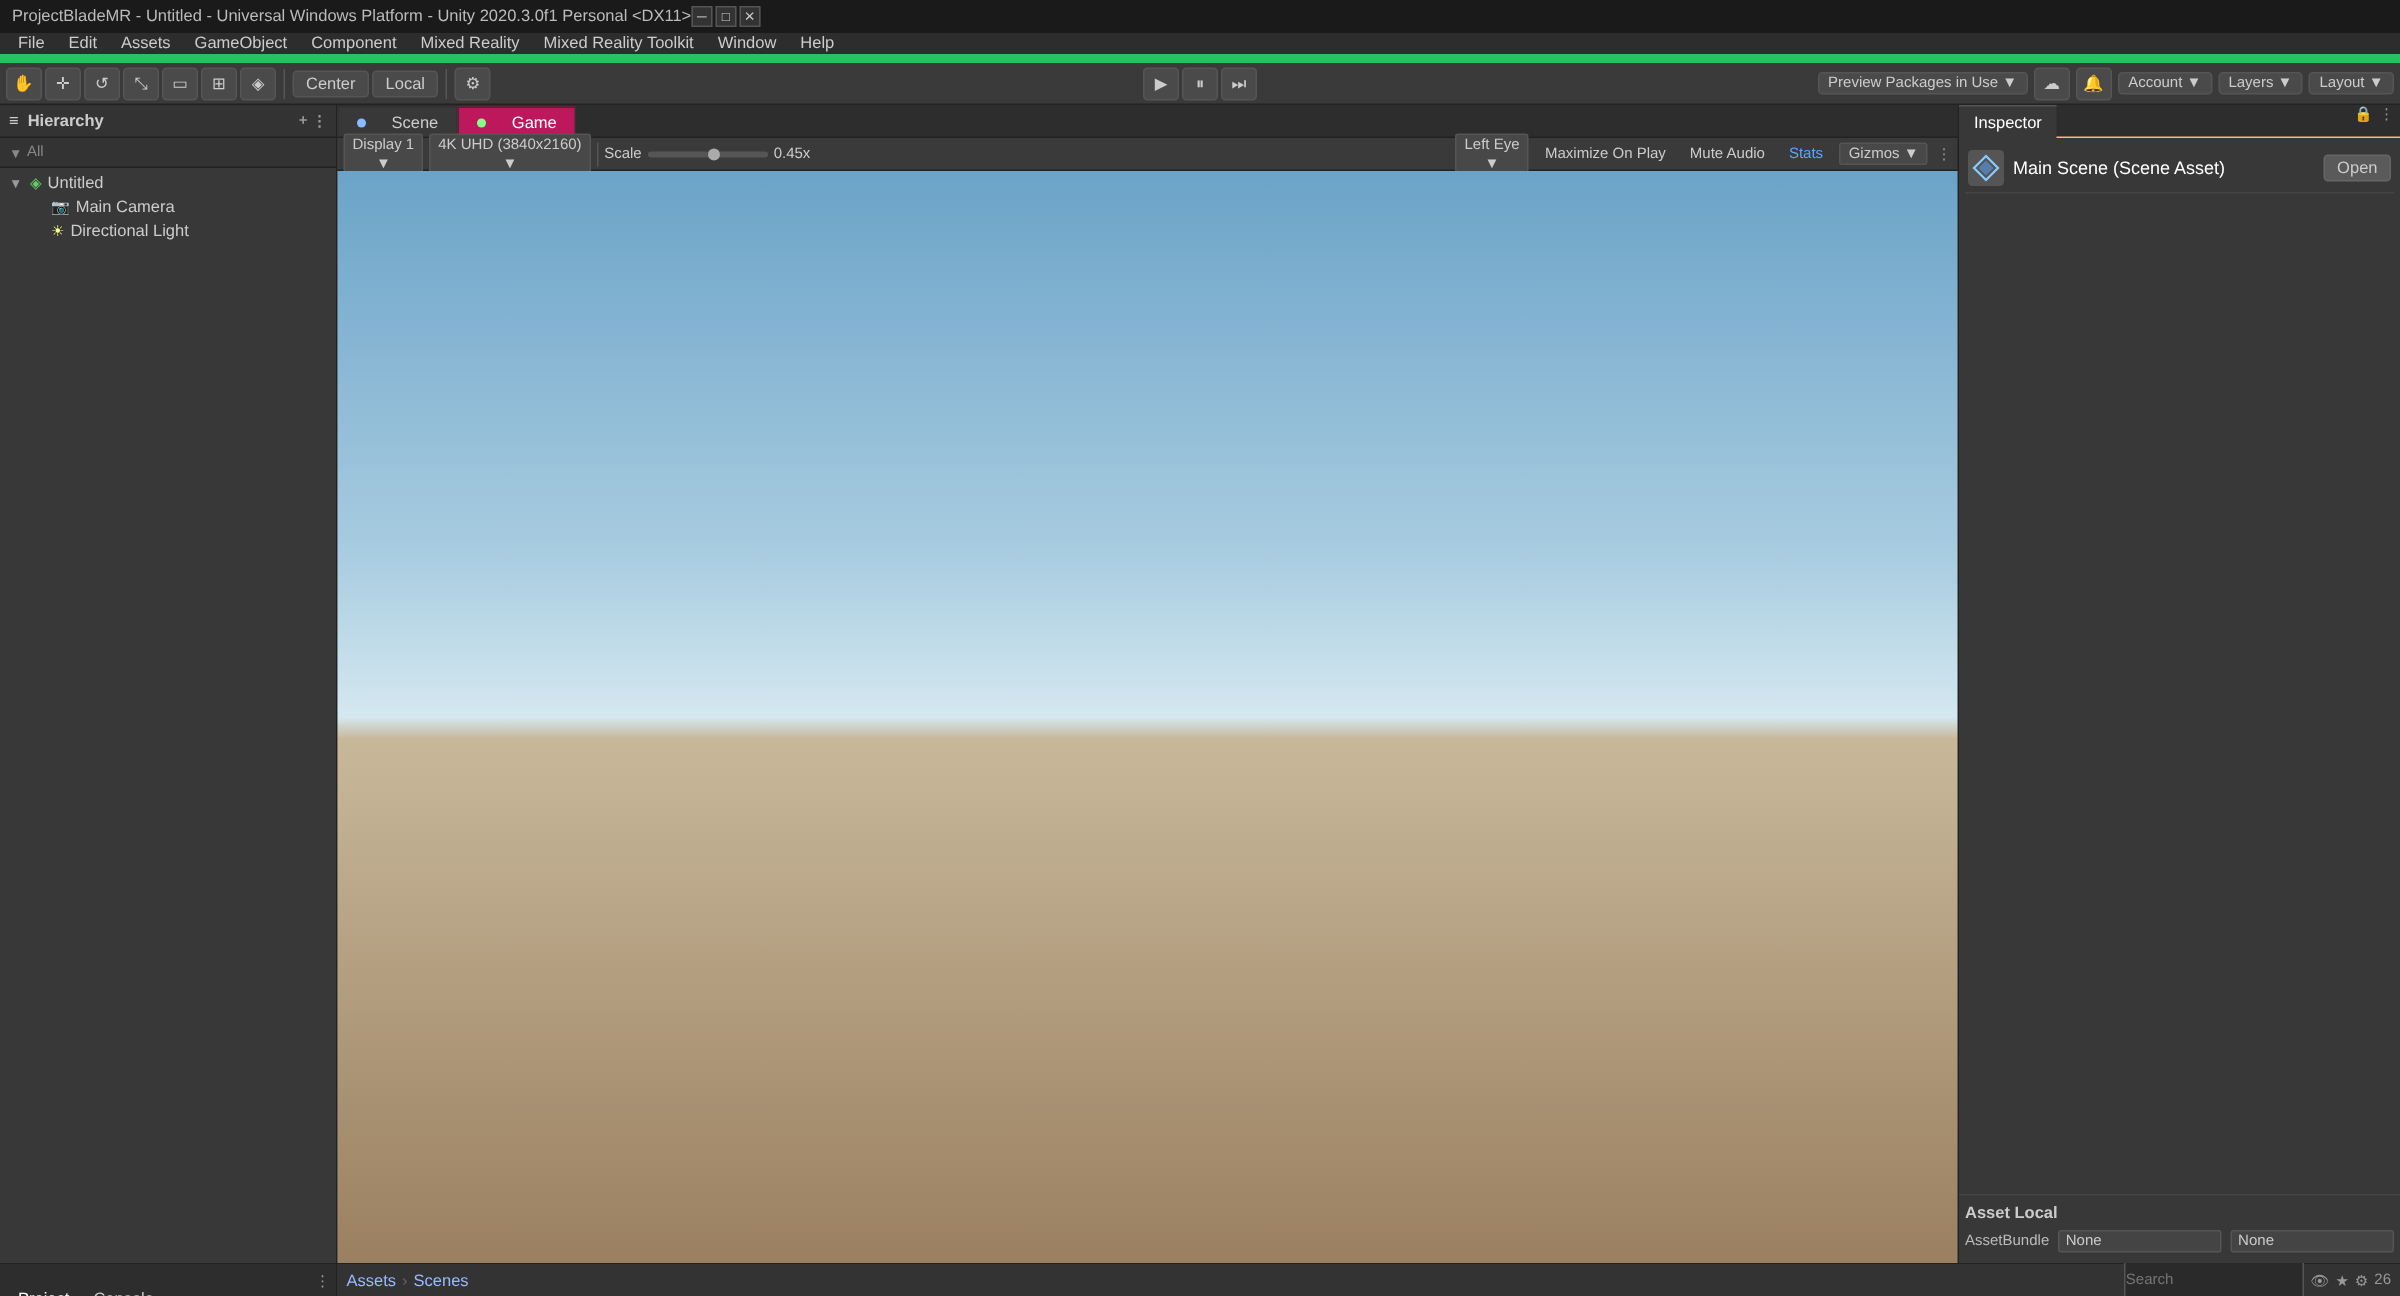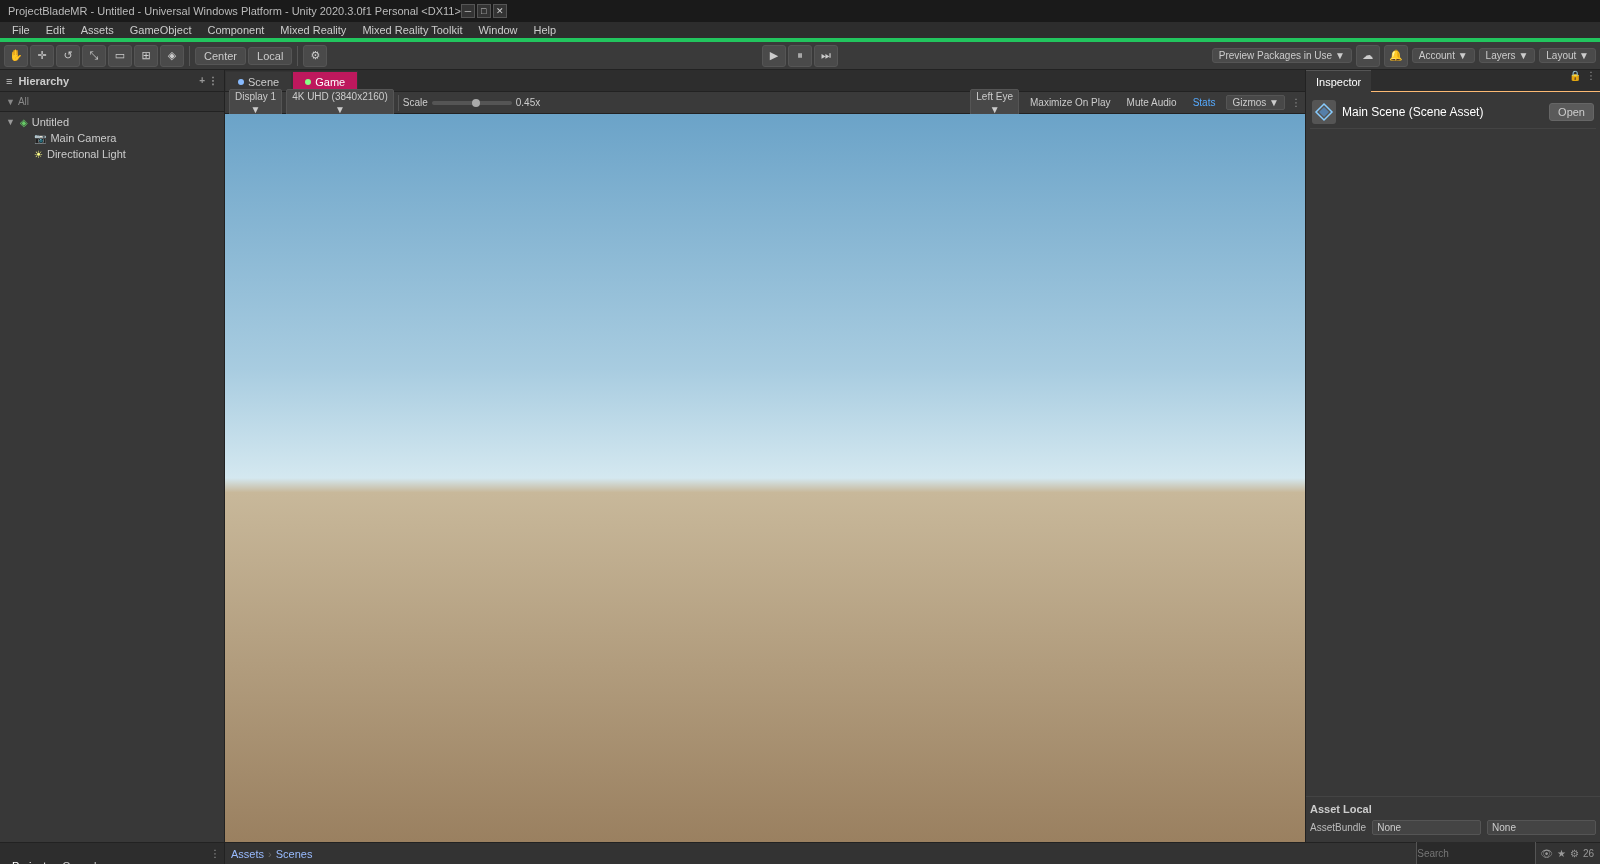--- a/index.html
+++ b/index.html
@@ -34,21 +34,21 @@
       display: flex; align-items: center; justify-content: center;
     }
 
     
     #menu-bar {
       height: 20px;
       background: #2d2d2d;
       display: flex;
       align-items: center;
       padding: 0 4px;
-      border-bottom: 4px solid #22c55e;
+      border-bottom: 6px solid #22c55e;
     }
     .menu-item {
       padding: 2px 8px;
       cursor: pointer;
       color: #ccc;
       font-size: 11px;
     }
     .toolbar-btn {
       width: 24px; height: 22px;
       background: #4a4a4a;
@@ -137,21 +137,21 @@
     }
     .viewport-tab {
       padding: 2px 12px;
       background: #383838;
       border: 1px solid #333;
       border-bottom: none;
       cursor: pointer;
       font-size: 11px;
       color: #ccc;
       height: 20px;
-      display: flex; align-items: center; gap: 4px;
+      display: flex; align-items: center; gap: 17px;
     }
     .viewport-tab.active {
       background: #be185d;
       color: #fff;
     }
     .tab-dot { width: 6px; height: 6px; border-radius: 50%; }
     .tab-dot.scene { background: #8bf; }
     .tab-dot.game { background: #8f8; }
 
     #viewport-toolbar {

